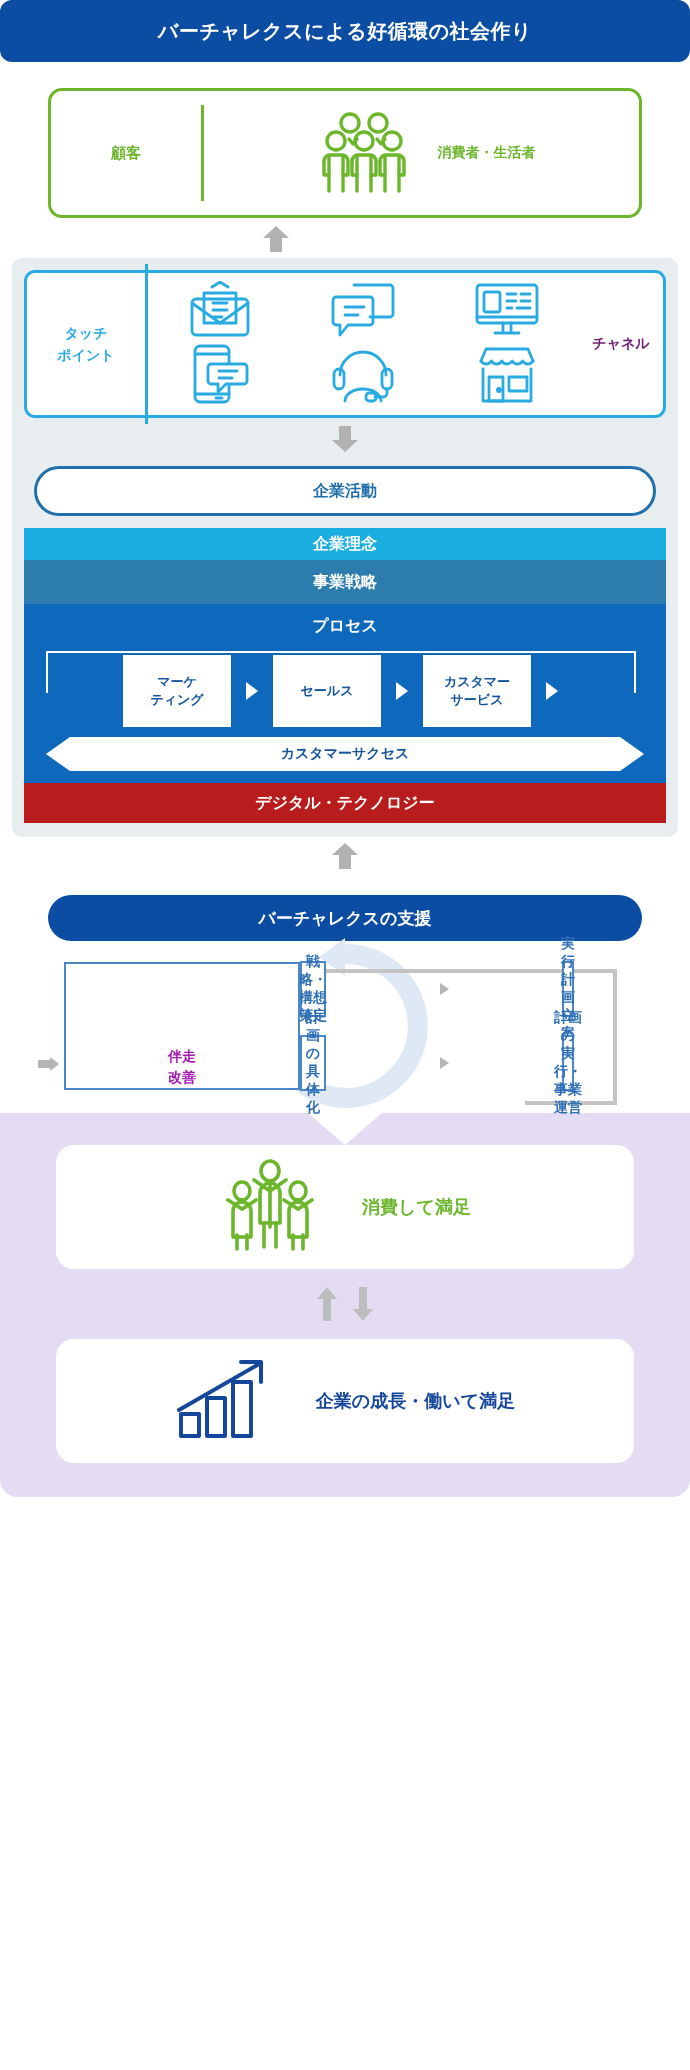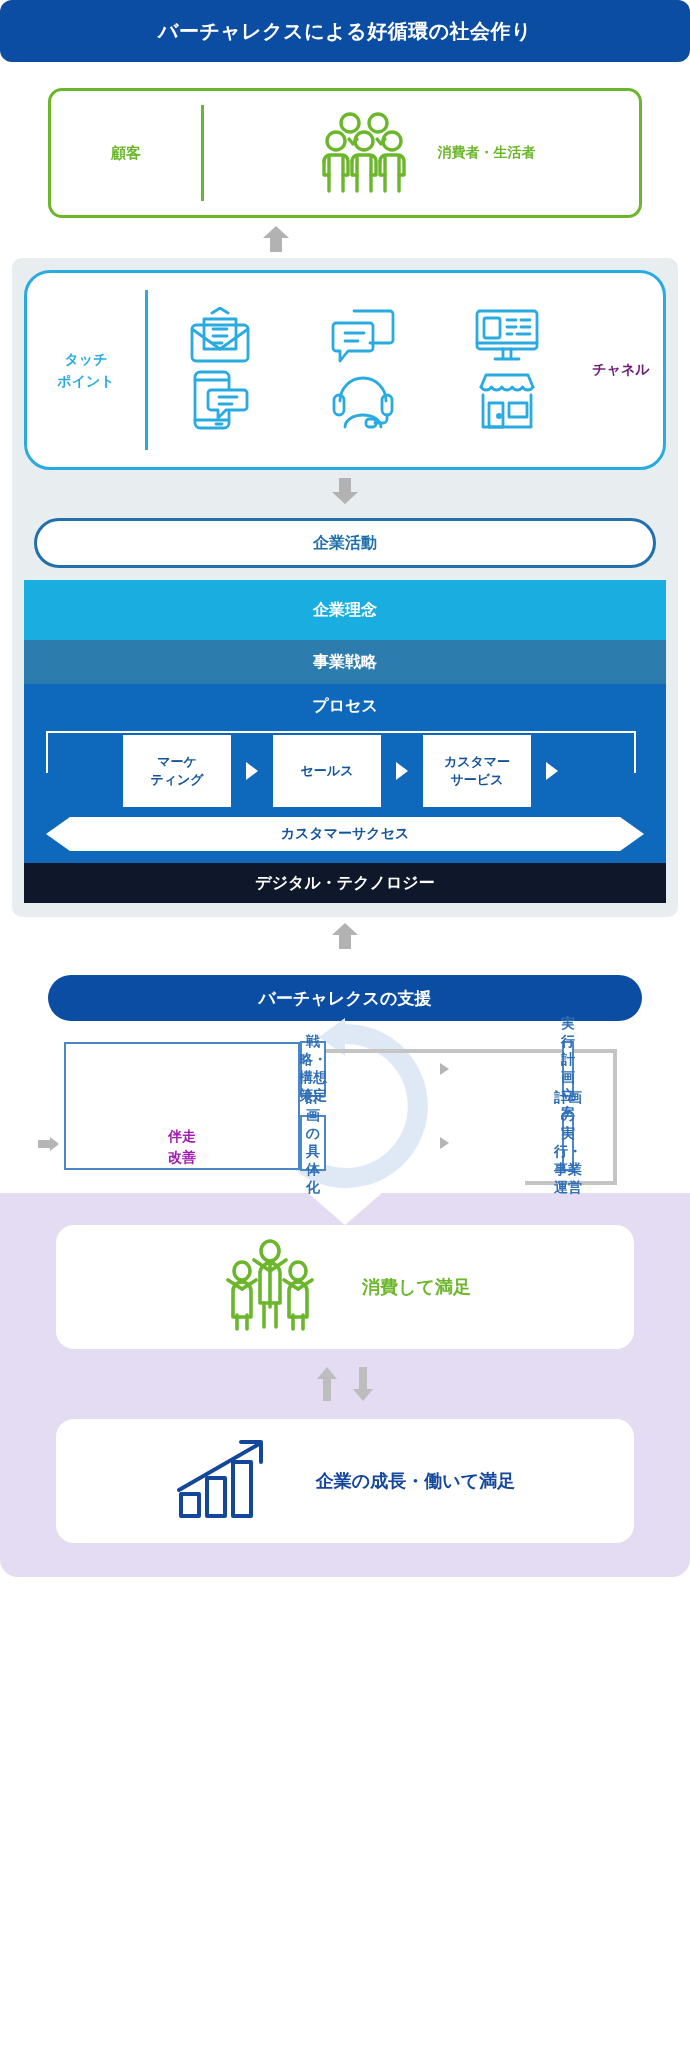--- a/index.html
+++ b/index.html
@@ -30,42 +30,42 @@
   .customer-right{flex:1;display:flex;align-items:center;justify-content:center;gap:26px;padding-right:8px;padding-left:16px;}
   .customer-label{color:#6cb62c;font-size:14px;font-weight:bold;white-space:nowrap;}
   .gray-arrow{display:block;margin:0 auto;}
 
   
   .activity-panel{
     margin:6px 12px 0 12px;background:#e8edf0;border-radius:10px;
     padding:12px 12px 14px 12px;box-sizing:border-box;
   }
   .touch-box{
-    border:3px solid #29abe2;border-radius:26px;background:#fff;
-    display:flex;align-items:center;height:200px;box-sizing:border-box;
+    border:3px solid #29abe2;border-radius:11px;background:#fff;
+    display:flex;align-items:center;height:148px;box-sizing:border-box;
   }
   .touch-left{width:118px;text-align:center;color:#29abe2;font-size:14px;font-weight:bold;line-height:1.6;}
   .touch-divider{width:3px;height:160px;background:#29abe2;}
   .touch-icons{
     flex:1;display:grid;grid-template-columns:repeat(3,1fr);
     grid-template-rows:repeat(2,1fr);place-items:center;padding:4px 0;
   }
   .touch-right{width:84px;text-align:center;color:#701a75;font-size:14px;font-weight:bold;}
 
   .pill-activity{
     margin:14px 10px 0 10px;background:#fff;border:3px solid #2170ab;
     border-radius:26px;height:44px;display:flex;align-items:center;justify-content:center;
   }
   .pill-activity span{color:#2170ab;font-size:16px;font-weight:bold;}
 
   .band{display:flex;align-items:center;justify-content:center;color:#fff;font-weight:bold;}
-  .band-philosophy{height:60px;background:#1aaee0;font-size:16px;margin-top:12px;}
+  .band-philosophy{height:32px;background:#1aaee0;font-size:16px;margin-top:12px;}
   .band-strategy{height:44px;background:#2d7cae;font-size:16px;}
   .band-process{background:#0e69bd;padding:8px 0 12px 0;}
-  .band-digital{height:40px;background:#0f172a;font-size:16px;}
+  .band-digital{height:40px;background:#b91c1c;font-size:16px;}
 
   .process-title{text-align:center;color:#fff;font-size:16px;font-weight:bold;margin:4px 0 6px 0;}
   .process-flow{position:relative;margin:0 22px;}
   .loop-frame{
     position:absolute;left:0;right:8px;top:8px;height:42px;
     border:2px solid #fff;border-bottom:none;box-sizing:border-box;
   }
   .steps{position:relative;display:flex;align-items:center;justify-content:center;gap:6px;padding-top:12px;}
   .step-box{
     background:#fff;color:#14549c;font-size:13px;font-weight:bold;

